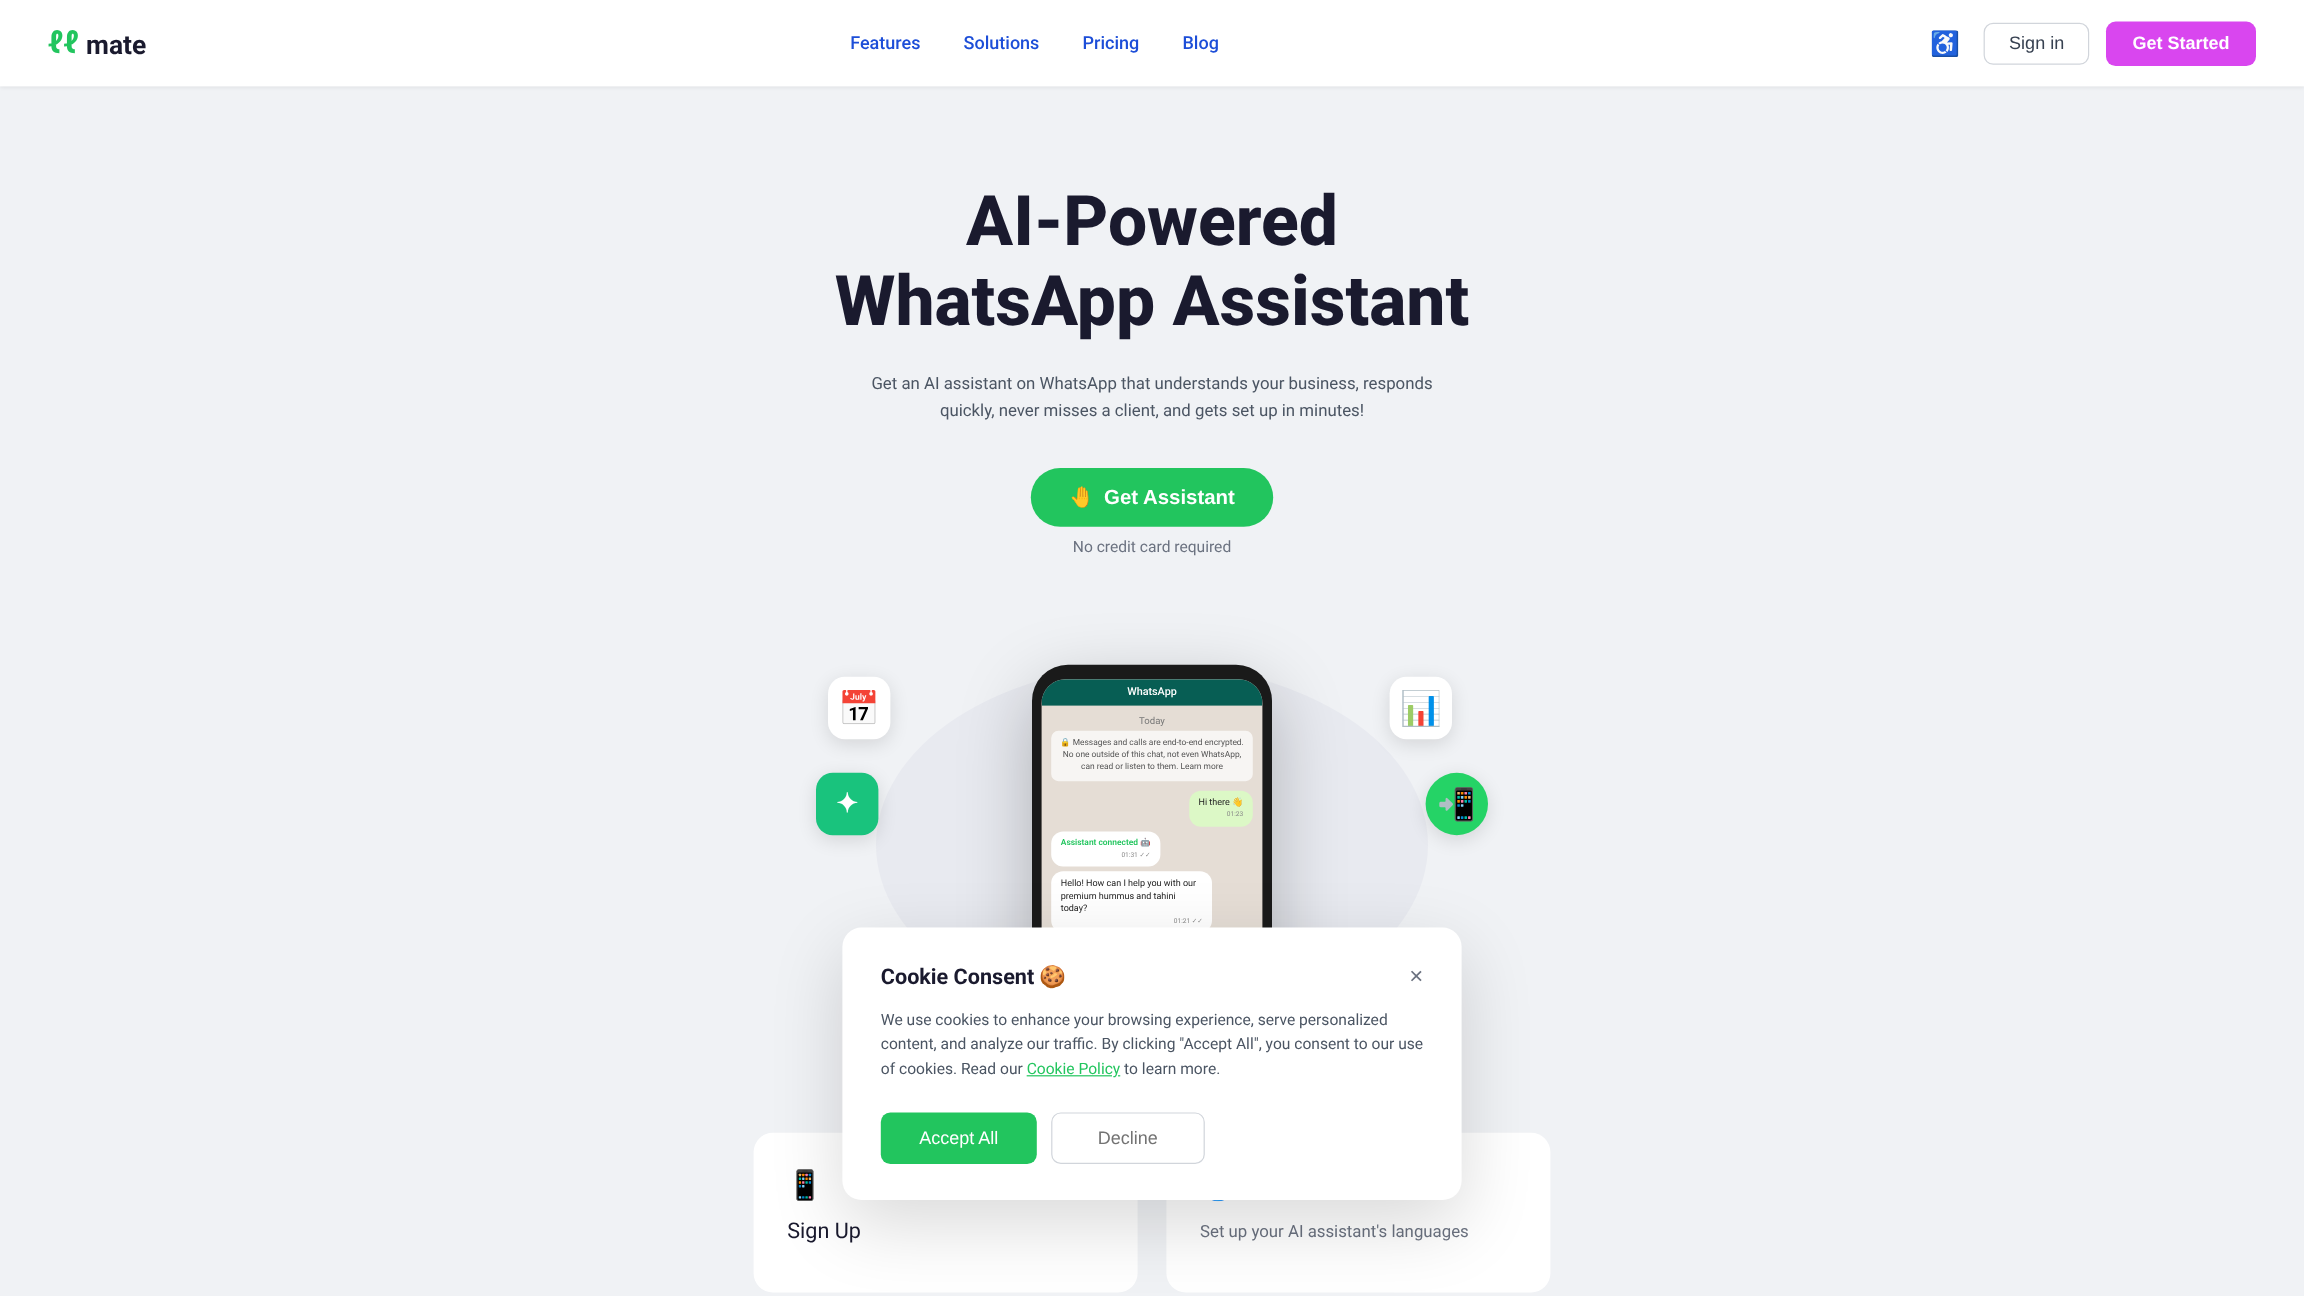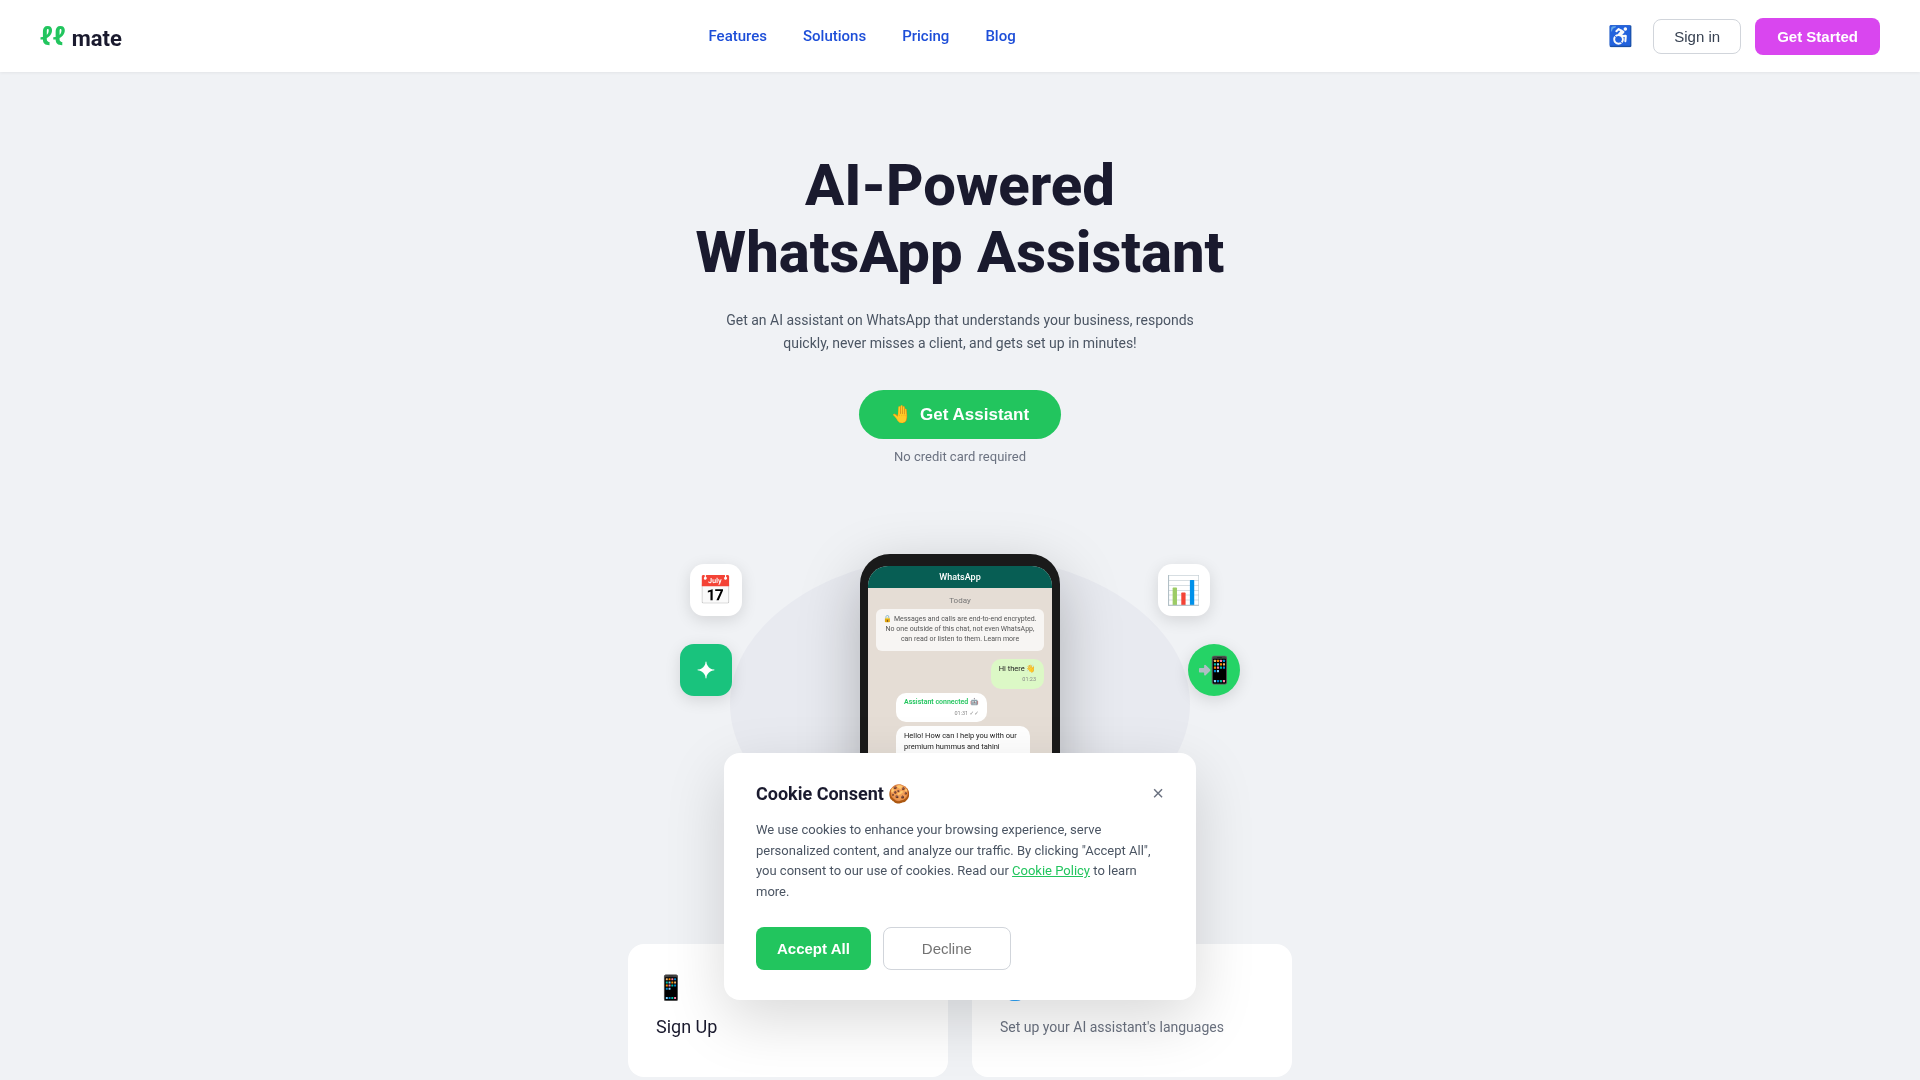--- a/index.html
+++ b/index.html
@@ -196,21 +196,20 @@
     .chat-msg.outgoing {
       justify-content: flex-end;
     }
     .bubble {
       border-radius: 10px;
       padding: 5px 8px;
       font-size: 7.5px;
       max-width: 80%;
       position: relative;
       line-height: 1.4;
-      margin-left: 20px;
     }
     .bubble.in {
       background: #fff;
       color: #222;
     }
     .bubble.out {
       background: #dcf8c6;
       color: #222;
     }
     .bubble .ts {
@@ -304,21 +303,21 @@
       pointer-events: none;
     }
     .cookie-modal {
       position: absolute;
       bottom: 80px;
       left: 50%;
       transform: translateX(-50%);
       background: #fff;
       border-radius: 16px;
       padding: 30px 32px;
-      width: 472px;
+      width: 516px;
       box-shadow: 0 20px 60px rgba(0,0,0,0.15);
       pointer-events: all;
     }
     .cookie-header {
       display: flex;
       justify-content: space-between;
       align-items: center;
       margin-bottom: 16px;
     }
     .cookie-title {
@@ -345,23 +344,23 @@
       text-decoration: underline;
     }
     .cookie-actions {
       display: flex;
       gap: 12px;
     }
     .accept-btn {
       background: #22c55e;
       border: none;
       border-radius: 8px;
-      padding: 12px 21px;
+      padding: 12px 32px;
       font-size: 15px;
-      font-weight: 700;
+      font-weight: 400;
       color: #fff;
       cursor: pointer;
     }
     .decline-btn {
       background: none;
       border: 1.5px solid #d1d5db;
       border-radius: 8px;
       padding: 12px 38px;
       font-size: 15px;
       font-weight: 500;

